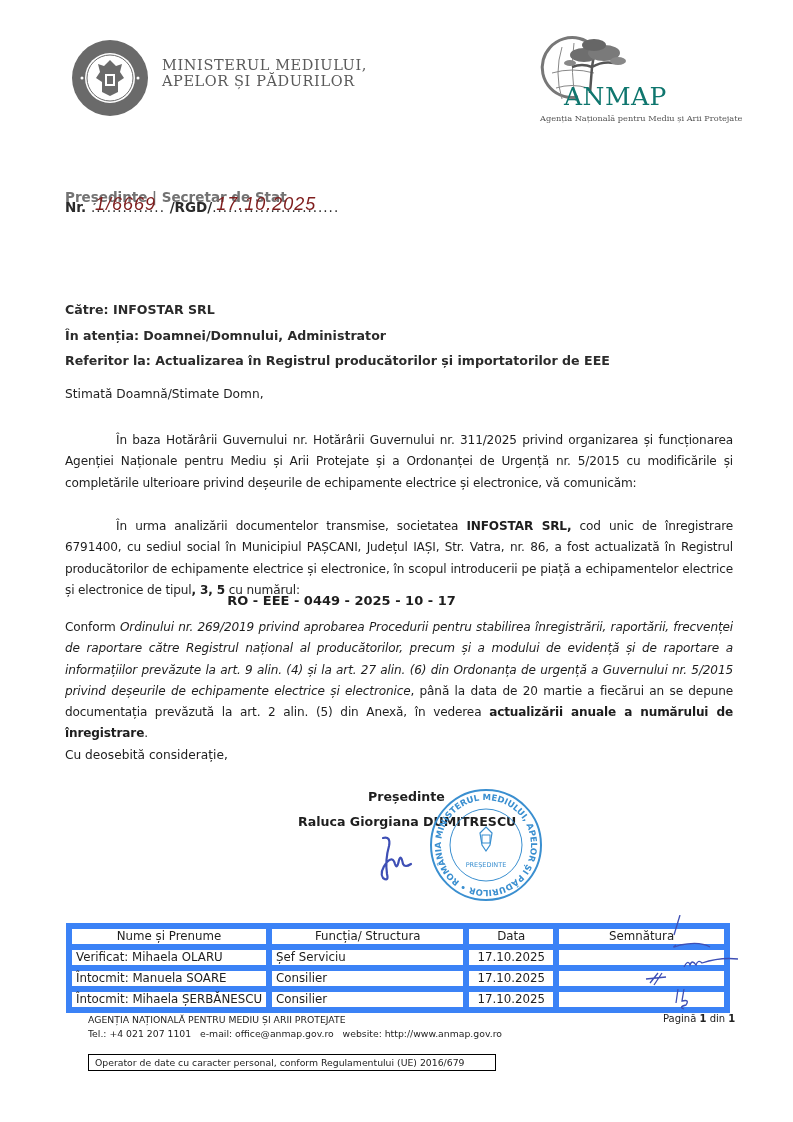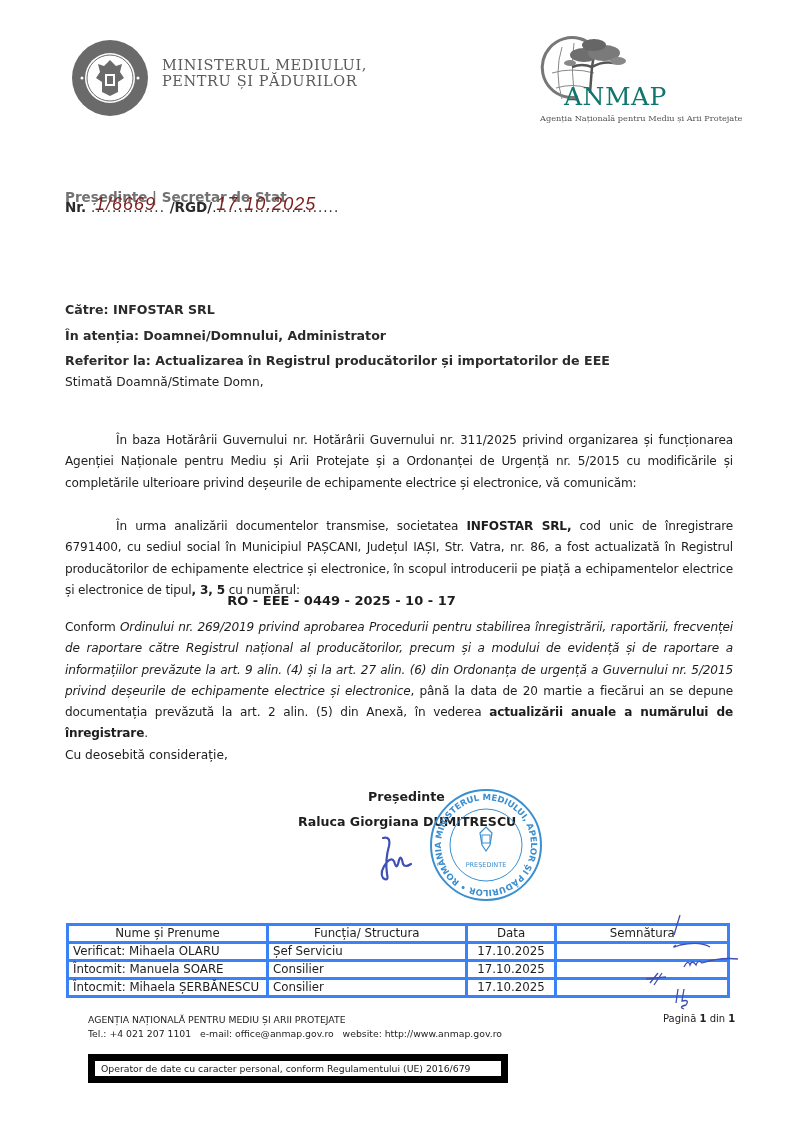--- a/index.html
+++ b/index.html
@@ -31,45 +31,45 @@
   b { font-weight: bold; margin-top: 15px; }
 
   .sig-title { left: 368px; top: 789px; font-size: 12.6px; font-weight: bold; }
   .sig-name { left: 298px; top: 814px; font-size: 12.6px; font-weight: bold; white-space: nowrap; }
 
   .stamp { left: 428px; top: 787px; width: 116px; height: 116px; }
   .signature { left: 375px; top: 834px; width: 40px; height: 50px; }
 
   
   table.approvals { position: absolute; left: 66px; top: 923px; width: 664px; border-collapse: collapse; font-size: 11.8px; }
-  table.approvals td, table.approvals th { border: 3px solid #3b82f6; padding: 0 4px; height: 15px; line-height: 15px; white-space: nowrap; }
+  table.approvals td, table.approvals th { border: 6px solid #3b82f6; padding: 0 4px; height: 15px; line-height: 15px; white-space: nowrap; }
   table.approvals th { font-weight: normal; text-align: center; }
   table.approvals td.c { text-align: center; }
 
   
   .footer { left: 88px; top: 1013px; font-size: 9.3px; line-height: 13.5px; color: #222; white-space: nowrap; }
-  .footer-box { left: 88px; top: 1054px; width: 400px; height: 15px; border: 7px solid #000000; font-size: 9.3px; line-height: 15px; padding-left: 6px; color: #222; white-space: nowrap; }
+  .footer-box { left: 88px; top: 1054px; width: 400px; height: 15px; border: 1px solid #000000; font-size: 9.3px; line-height: 15px; padding-left: 6px; color: #222; white-space: nowrap; }
   .page-no { left: 663px; top: 1013px; font-size: 10px; color: #222; }
 </style>
 </head>
 <body>
 
 <svg class="abs gov-logo" viewBox="0 0 80 80">
   <circle cx="40" cy="40" r="38" fill="#6a6a6a"></circle>
   <circle cx="40" cy="40" r="25" fill="#fff"></circle>
   <circle cx="40" cy="40" r="23" fill="none" stroke="#6a6a6a" stroke-width="1"></circle>
   <path d="M40 22 L46 28 L52 26 L50 34 L54 40 L48 44 L48 54 L40 58 L32 54 L32 44 L26 40 L30 34 L28 26 L34 28 Z" fill="#6a6a6a"></path>
   <rect x="35" y="36" width="10" height="12" fill="#fff"></rect>
   <rect x="37" y="38" width="6" height="8" fill="#6a6a6a"></rect>
   <circle cx="12" cy="40" r="1.5" fill="#fff"></circle>
     <circle cx="68" cy="40" r="1.5" fill="#fff"></circle>
 </svg>
 <div class="abs ministry">
   <div>MINISTERUL MEDIULUI,</div>
-  <div>PENTRU ȘI PĂDURILOR</div>
+  <div>APELOR ȘI PĂDURILOR</div>
 </div>
 
 <svg class="abs anmap-logo" viewBox="0 0 110 78">
   <path d="M46 64 A30 30 0 1 1 60 12" fill="none" stroke="#777" stroke-width="3"></path>
   <path d="M20 40 Q40 34 62 40" fill="none" stroke="#888" stroke-width="1"></path>
   <path d="M24 55 Q40 50 56 55" fill="none" stroke="#888" stroke-width="1"></path>
   <path d="M30 14 Q22 40 30 66" fill="none" stroke="#888" stroke-width="1"></path>
   <path d="M42 10 Q38 40 44 68" fill="none" stroke="#888" stroke-width="1"></path>
   <path d="M58 60 L60 34 Q50 30 40 34 M60 34 Q70 28 82 30 M60 34 L62 22" fill="none" stroke="#555" stroke-width="2.5"></path>
   <ellipse cx="52" cy="22" rx="14" ry="7" fill="#6e6e6e"></ellipse>
@@ -94,21 +94,21 @@
 </div>
 <div class="abs meta" style="top:305px">
   <span>În atenția:</span>
   <span>Doamnei/Domnului, Administrator</span>
 </div>
 <div class="abs meta" style="top:330px">
   <span>Referitor la:</span>
   <span>Actualizarea în Registrul producătorilor și importatorilor de EEE</span>
 </div>
 
-<div class="abs text" style="left:65px; top:375px;">Stimată Doamnă/Stimate Domn,</div>
+<div class="abs text" style="left:65px; top:387px;">Stimată Doamnă/Stimate Domn,</div>
 
 <div class="abs text para indent" style="top:430px;">În baza Hotărârii Guvernului nr. Hotărârii Guvernului nr. 311/2025 privind organizarea și funcționarea Agenției Naționale pentru Mediu și Arii Protejate și a Ordonanței de Urgență nr. 5/2015 cu modificările și completările ulterioare privind deșeurile de echipamente electrice și electronice, vă comunicăm:</div>
 
 <div class="abs text para indent" style="top:516px;"><span>În urma analizării documentelor transmise, societatea </span><b>INFOSTAR SRL,</b><span> cod unic de înregistrare 6791400, cu sediul social în Municipiul PAȘCANI, Județul IAȘI, Str. Vatra, nr. 86, a fost actualizată în Registrul producătorilor de echipamente electrice și electronice, în scopul introducerii pe piață a echipamentelor electrice și electronice de tipul</span><b>, 3, 5</b><span> cu numărul:</span></div>
 
 <div class="abs text reg-no">RO - EEE - 0449 - 2025 - 10 - 17</div>
 
 <div class="abs text para" style="top:617px;"><span>Conform </span><span class="italic">Ordinului nr. 269/2019 privind aprobarea Procedurii pentru stabilirea înregistrării, raportării, frecvenței de raportare către Registrul național al producătorilor, precum și a modului de evidență și de raportare a informațiilor prevăzute la art. 9 alin. (4) și la art. 27 alin. (6) din Ordonanța de urgență a Guvernului nr. 5/2015 privind deșeurile de echipamente electrice și electronice</span><span>, până la data de 20 martie a fiecărui an se depune documentația prevăzută la art. 2 alin. (5) din Anexă, în vederea </span><b>actualizării anuale a numărului de înregistrare</b><span>.</span></div>
 
 <div class="abs text" style="left:65px; top:748px;">Cu deosebită considerație,</div>

